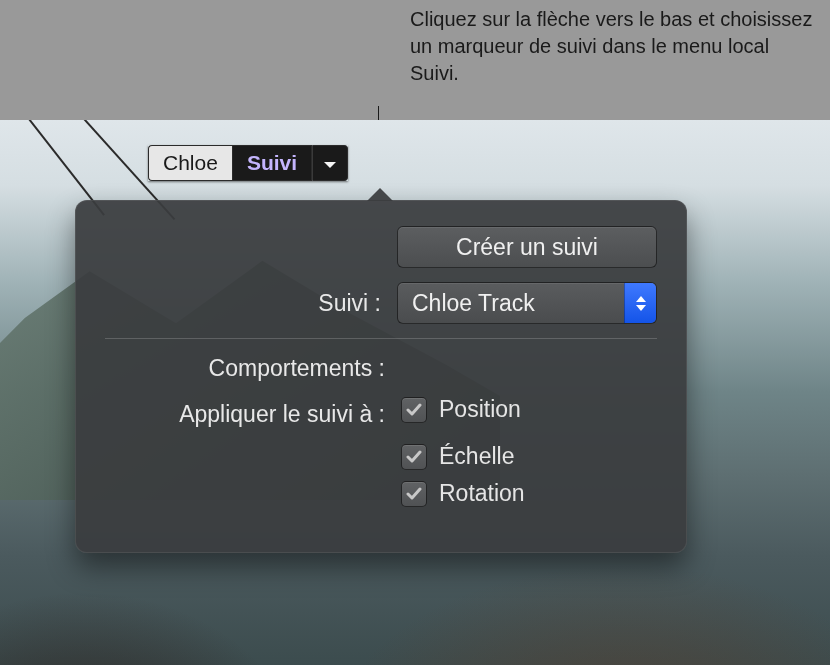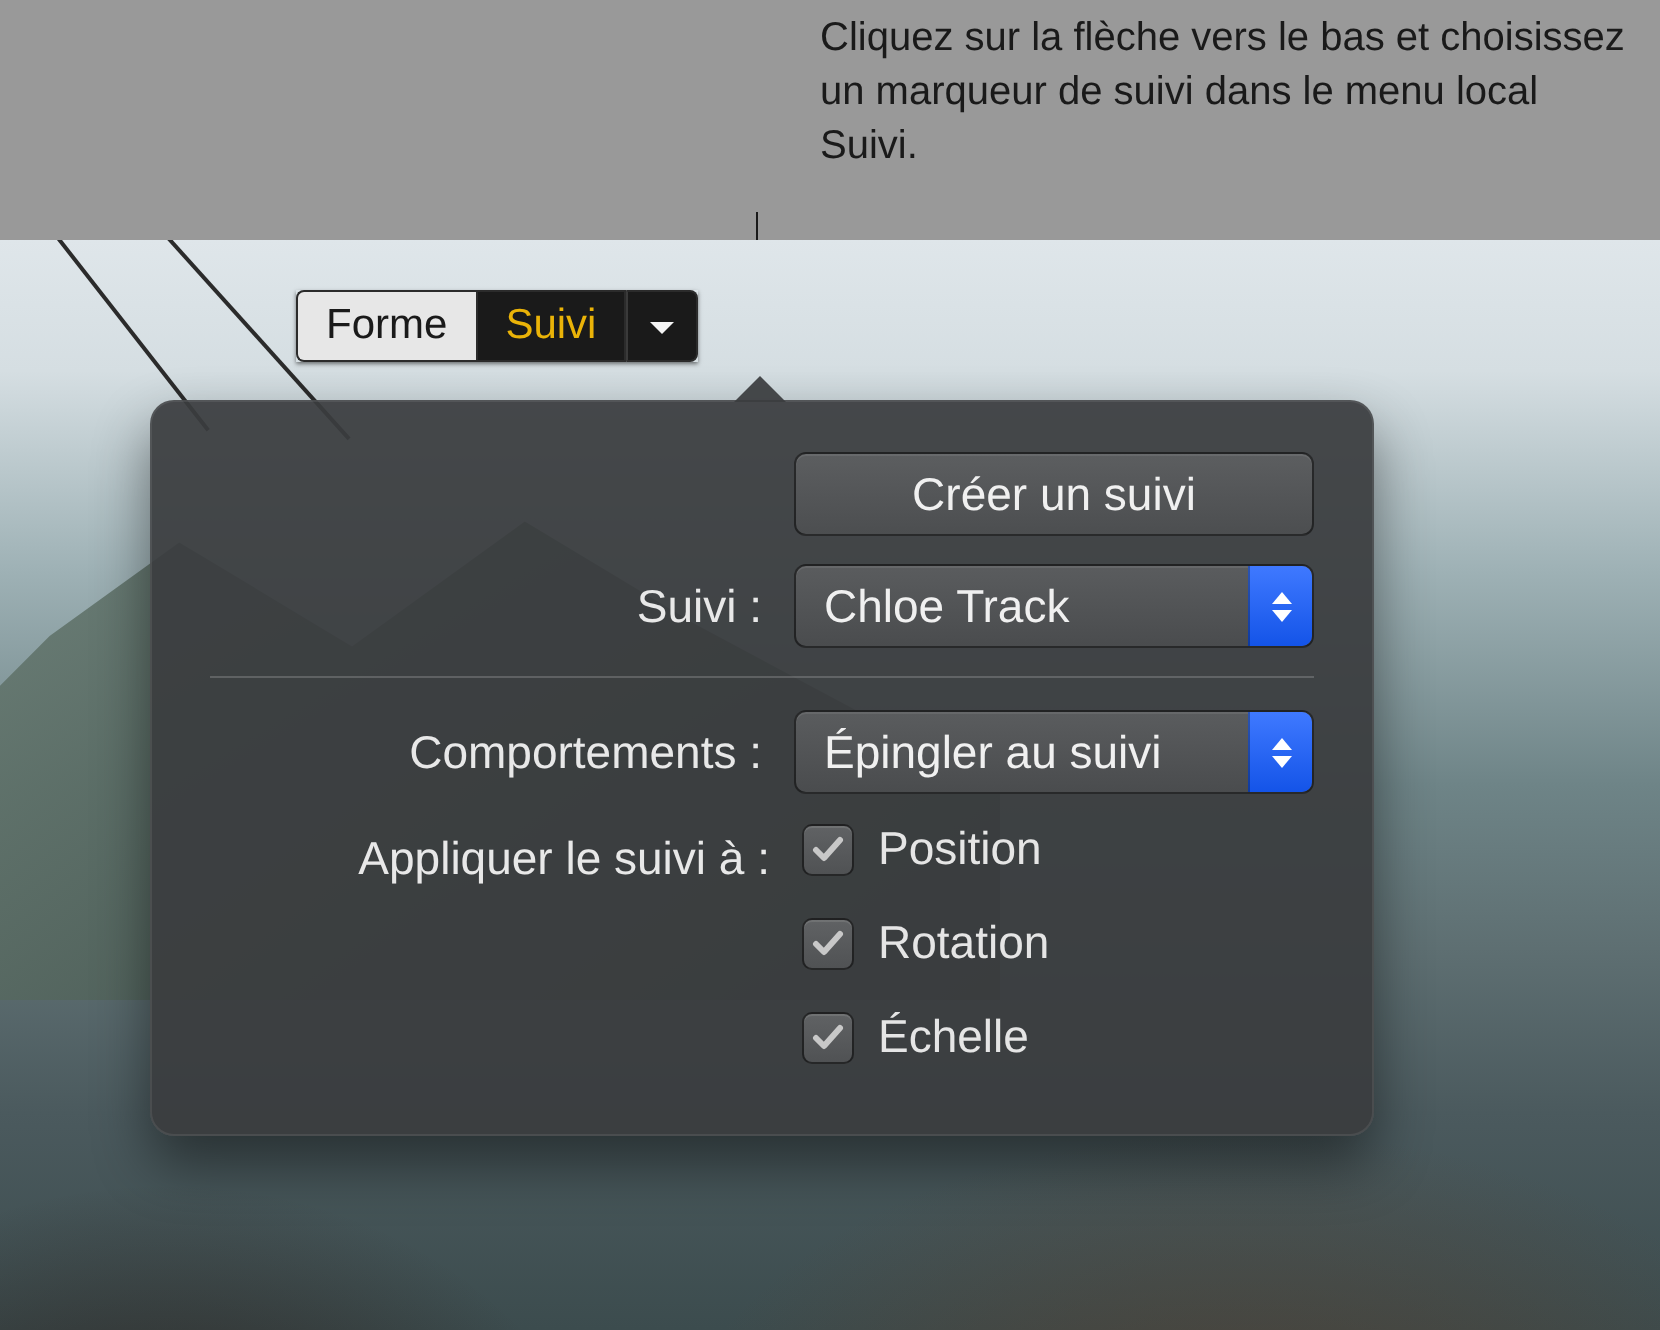--- a/index.html
+++ b/index.html
@@ -78,21 +78,21 @@
       display:flex;
       align-items:center;
       justify-content:center;
       padding: 0 14px;
       font-size: 21px;
       border:1px solid #2b2b2b;
       cursor:pointer;
       user-select:none;
     }
     .seg-forme { background:#e7e7e7; color:#1a1a1a; border-right:none; border-radius:4px 0 0 4px; }
-    .seg-suivi { background:#1a1a1a; color:#eab308; font-weight:400; }
+    .seg-suivi { background:#1a1a1a; color:#c4b5fd; font-weight:700; }
     .seg-chevron { background:#1a1a1a; color:#f5f5f5; border-left:1px solid #3a3a3a; border-radius:0 4px 4px 0; padding:0 10px; }
     .seg-chevron svg { width:14px; height:10px; fill:#f5f5f5; }
 
     
     .popover {
       position:absolute;
       top: 80px;
       left: 75px;
       width: 612px;
       background: rgba(58,60,62,0.93);
@@ -189,21 +189,21 @@
 <body>
 
 <div class="callout">Cliquez sur la flèche vers le bas et choisissez un marqueur de suivi dans le menu local Suivi.</div>
 <div class="callout-line"></div>
 
 <div class="viewer">
   <div class="mountain"></div>
   <div class="wires"></div>
 
   <div class="bar">
-    <div class="bar-seg seg-forme">Forme</div>
+    <div class="bar-seg seg-forme">Chloe</div>
     <div class="bar-seg seg-suivi">Suivi</div>
     <div class="bar-seg seg-chevron">
       <span>
         <svg viewBox="0 0 14 10">
             <path d="M1 2 L7 8 L13 2 Z"></path>
           </svg>
       </span>
     </div>
   </div>
 
@@ -226,67 +226,58 @@
               <span class="tri-dn"></span>
           </span>
         </div>
       </div>
     </div>
 
     <hr class="sep">
 
     <div class="row">
       <div class="label-col">Comportements :</div>
-      <div class="ctrl-col">
-        <div class="select">
-          <span class="select-text">Épingler au suivi</span>
-          <span class="select-arrows">
-            <span class="tri-up"></span>
-              <span class="tri-dn"></span>
-          </span>
-        </div>
-      </div>
     </div>
 
     <div class="row tight">
       <div class="label-col">Appliquer le suivi à :</div>
       <div class="ctrl-col">
         <div class="check-row">
           <div class="checkbox">
             <svg viewBox="0 0 16 14">
                 <path d="M2 7 L6 11 L14 2"></path>
               </svg>
           </div>
           <span class="check-label">Position</span>
         </div>
       </div>
     </div>
 
+    <div class="row tight" style="margin-bottom:0">
+      <div class="label-col"></div>
+      <div class="ctrl-col">
+        <div class="check-row">
+          <div class="checkbox">
+            <svg viewBox="0 0 16 14">
+                <path d="M2 7 L6 11 L14 2"></path>
+              </svg>
+          </div>
+          <span class="check-label">Échelle</span>
+        </div>
+      </div>
+    </div>
+
     <div class="row tight">
       <div class="label-col"></div>
       <div class="ctrl-col">
         <div class="check-row">
           <div class="checkbox">
             <svg viewBox="0 0 16 14">
                 <path d="M2 7 L6 11 L14 2"></path>
               </svg>
           </div>
           <span class="check-label">Rotation</span>
         </div>
       </div>
     </div>
 
-    <div class="row tight" style="margin-bottom:0">
-      <div class="label-col"></div>
-      <div class="ctrl-col">
-        <div class="check-row">
-          <div class="checkbox">
-            <svg viewBox="0 0 16 14">
-                <path d="M2 7 L6 11 L14 2"></path>
-              </svg>
-          </div>
-          <span class="check-label">Échelle</span>
-        </div>
-      </div>
-    </div>
-
   </div>
 </div>
 
 </body></html>

